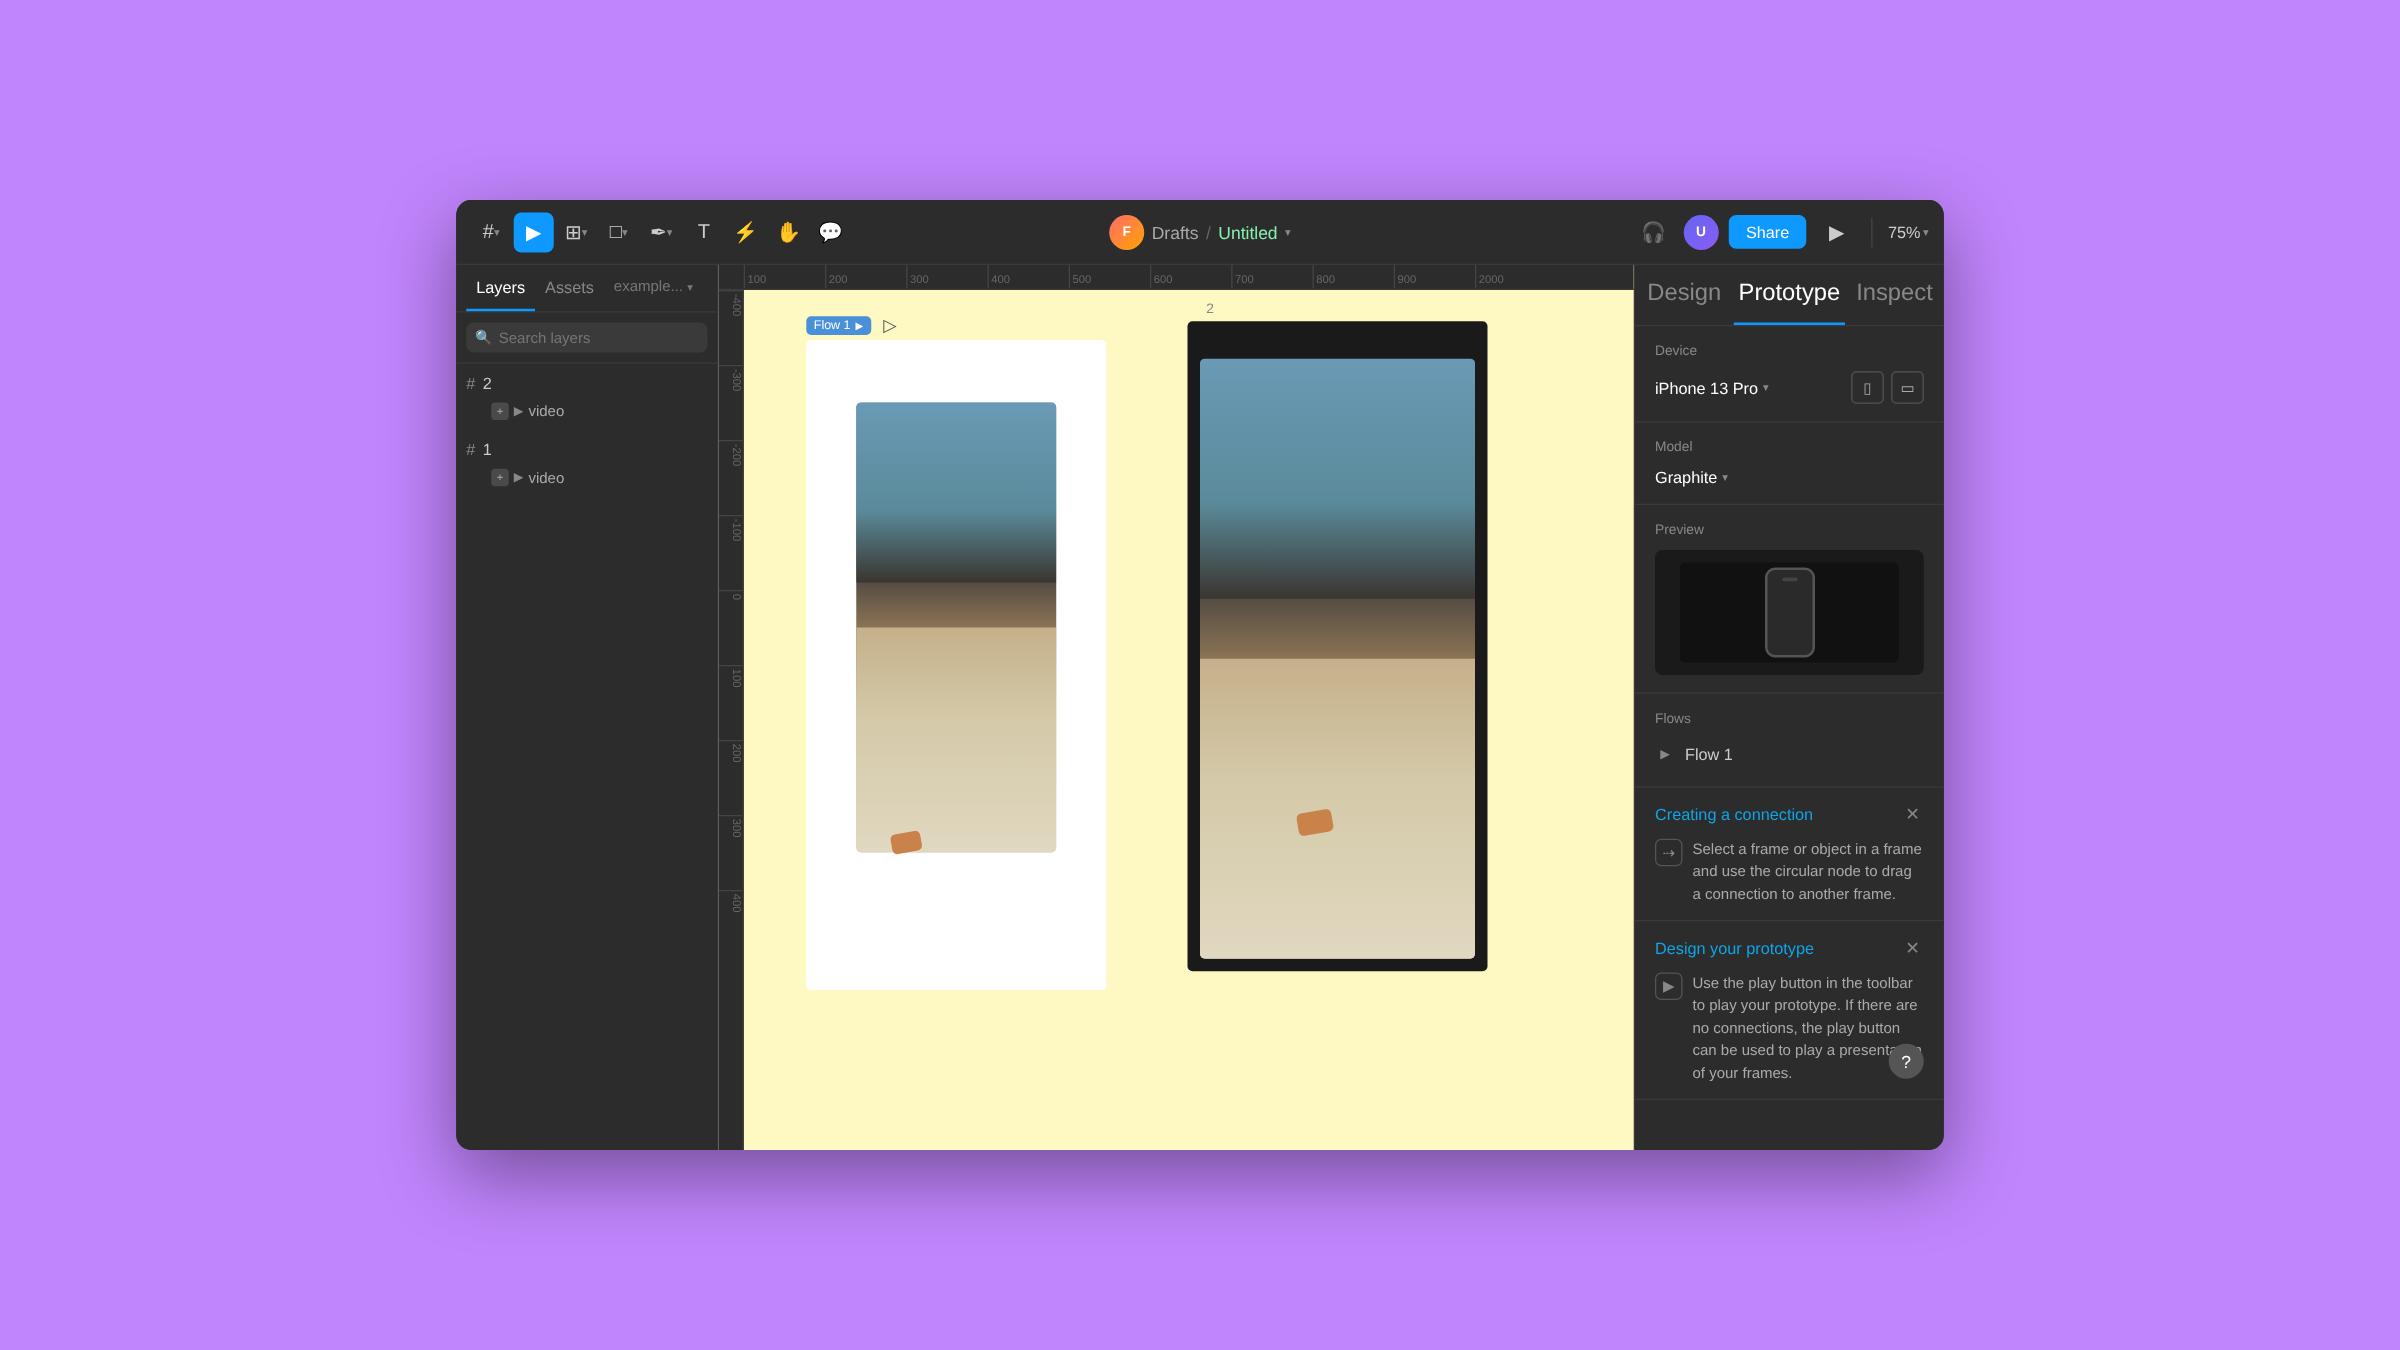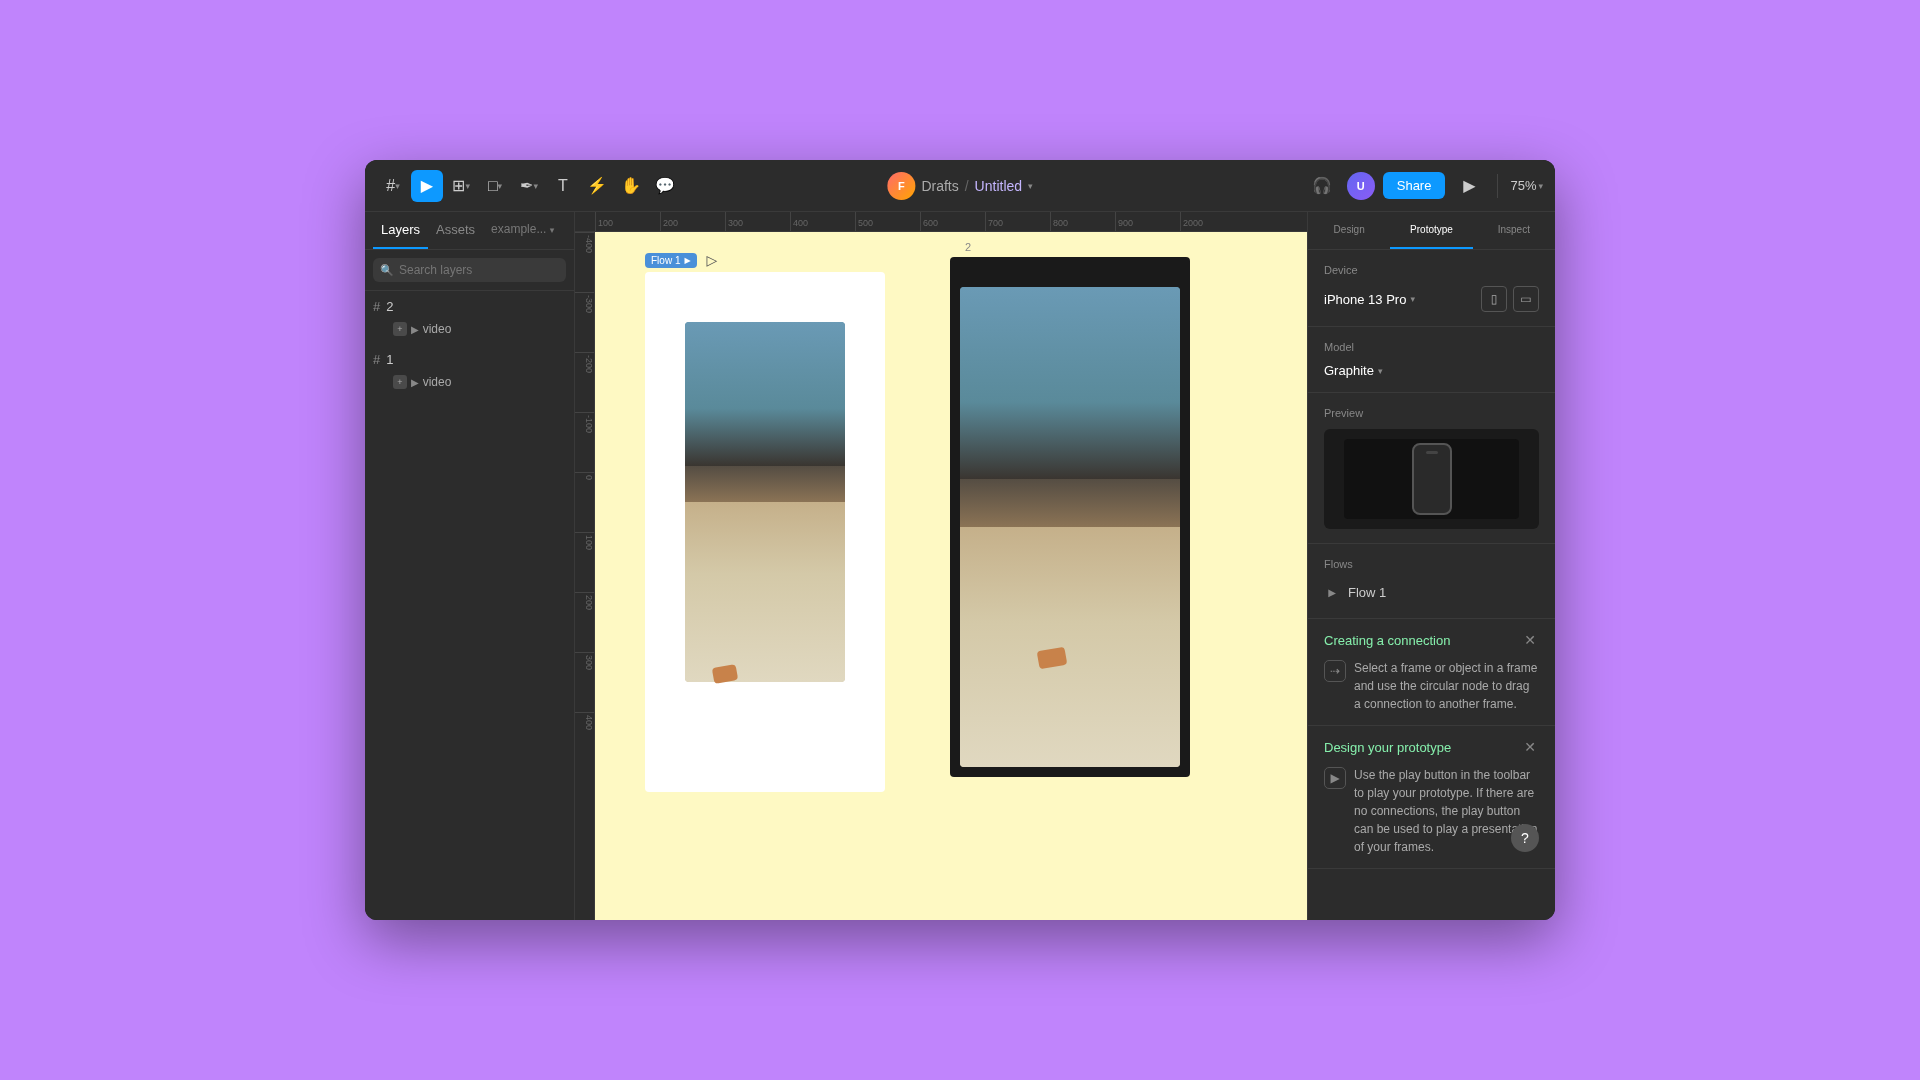--- a/index.html
+++ b/index.html
@@ -70,21 +70,21 @@
       gap: 2px;
     }
     .breadcrumb {
       display: flex;
       align-items: center;
       gap: 6px;
       color: #aaa;
       font-size: 14px;
     }
     .breadcrumb-title {
-      color: #c4b5fd;
+      color: #86efac;
       font-weight: 500;
     }
     .avatar {
       width: 28px;
       height: 28px;
       border-radius: 50%;
       background: linear-gradient(135deg, #ff6b6b, #ffa500);
       display: flex;
       align-items: center;
       justify-content: center;
@@ -408,21 +408,21 @@
       overflow-y: auto;
     }
     .panel-tabs {
       display: flex;
       border-bottom: 1px solid #3a3a3a;
     }
     .panel-tab {
       flex: 1;
       text-align: center;
       padding: 12px 4px;
-      font-size: 10px;
+      font-size: 19px;
       color: #888;
       cursor: pointer;
       border-bottom: 2px solid transparent;
     }
     .panel-tab.active {
       color: #fff;
       border-bottom: 2px solid #0d99ff;
     }
     .panel-section {
       padding: 14px 16px;
@@ -541,21 +541,21 @@
       border-bottom: 1px solid #3a3a3a;
     }
     .info-header {
       display: flex;
       align-items: center;
       justify-content: space-between;
       margin-bottom: 10px;
     }
     .info-title {
       font-size: 13px;
-      color: #86efac;
+      color: #0ea5e9;
       font-weight: 500;
     }
     .info-close {
       width: 18px;
       height: 18px;
       background: transparent;
       border: none;
       color: #888;
       cursor: pointer;
       font-size: 14px;

